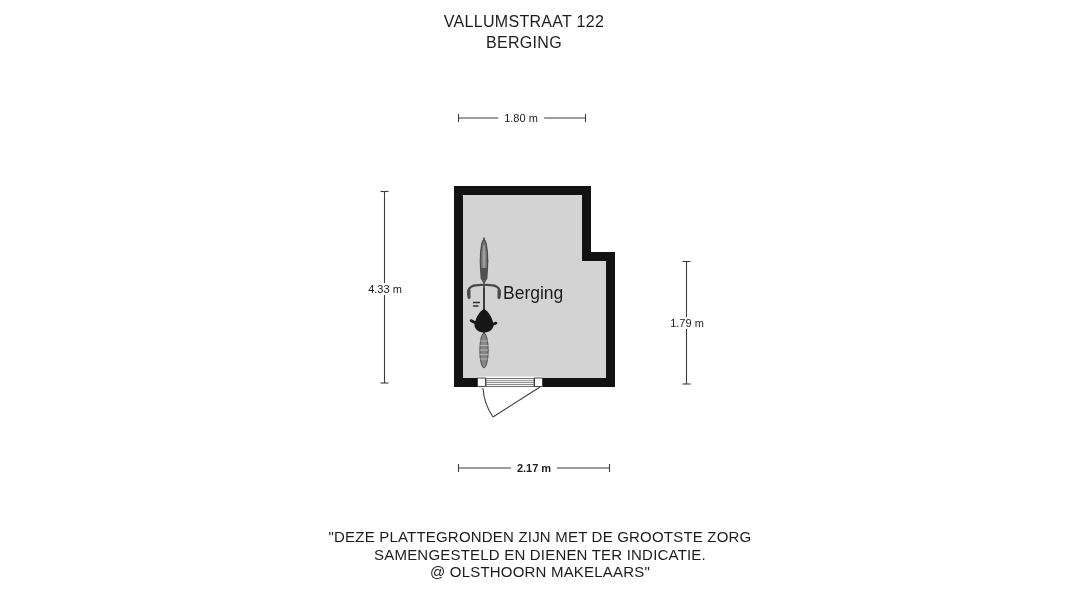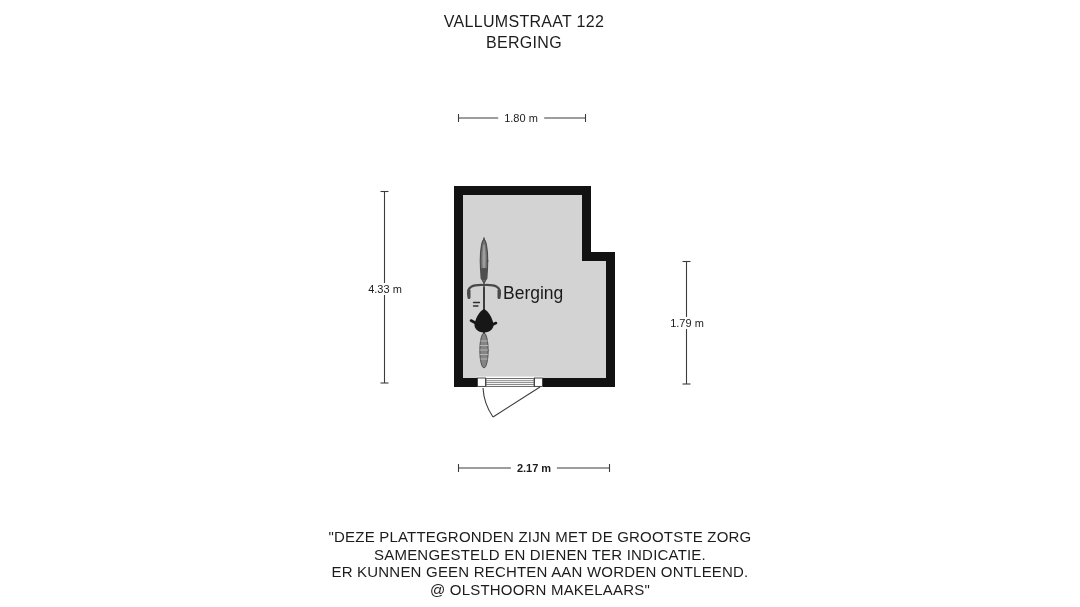--- a/index.html
+++ b/index.html
@@ -138,17 +138,16 @@
   <div class="dim-label" style="left:521px; top:118px;">1.80 m</div>
   <div class="dim-label" style="left:385px; top:289px;">4.33 m</div>
   <div class="dim-label" style="left:687px; top:323px;text-align:right;">1.79 m</div>
   <div class="dim-label" style="left:534px; top:468px;font-weight:bold;">2.17 m</div>
 
   <div class="room-label">Berging</div>
 
   <div class="disclaimer">
     <div>"DEZE PLATTEGRONDEN ZIJN MET DE GROOTSTE ZORG</div>
     <div>SAMENGESTELD EN DIENEN TER INDICATIE.</div>
-    <div>ER KUNNEN GEEN RECHTEN AAN WORDEN ONTLEEND.</div>
     <div>@ OLSTHOORN MAKELAARS"</div>
   </div>
 
 </div>
 
 </body></html>

